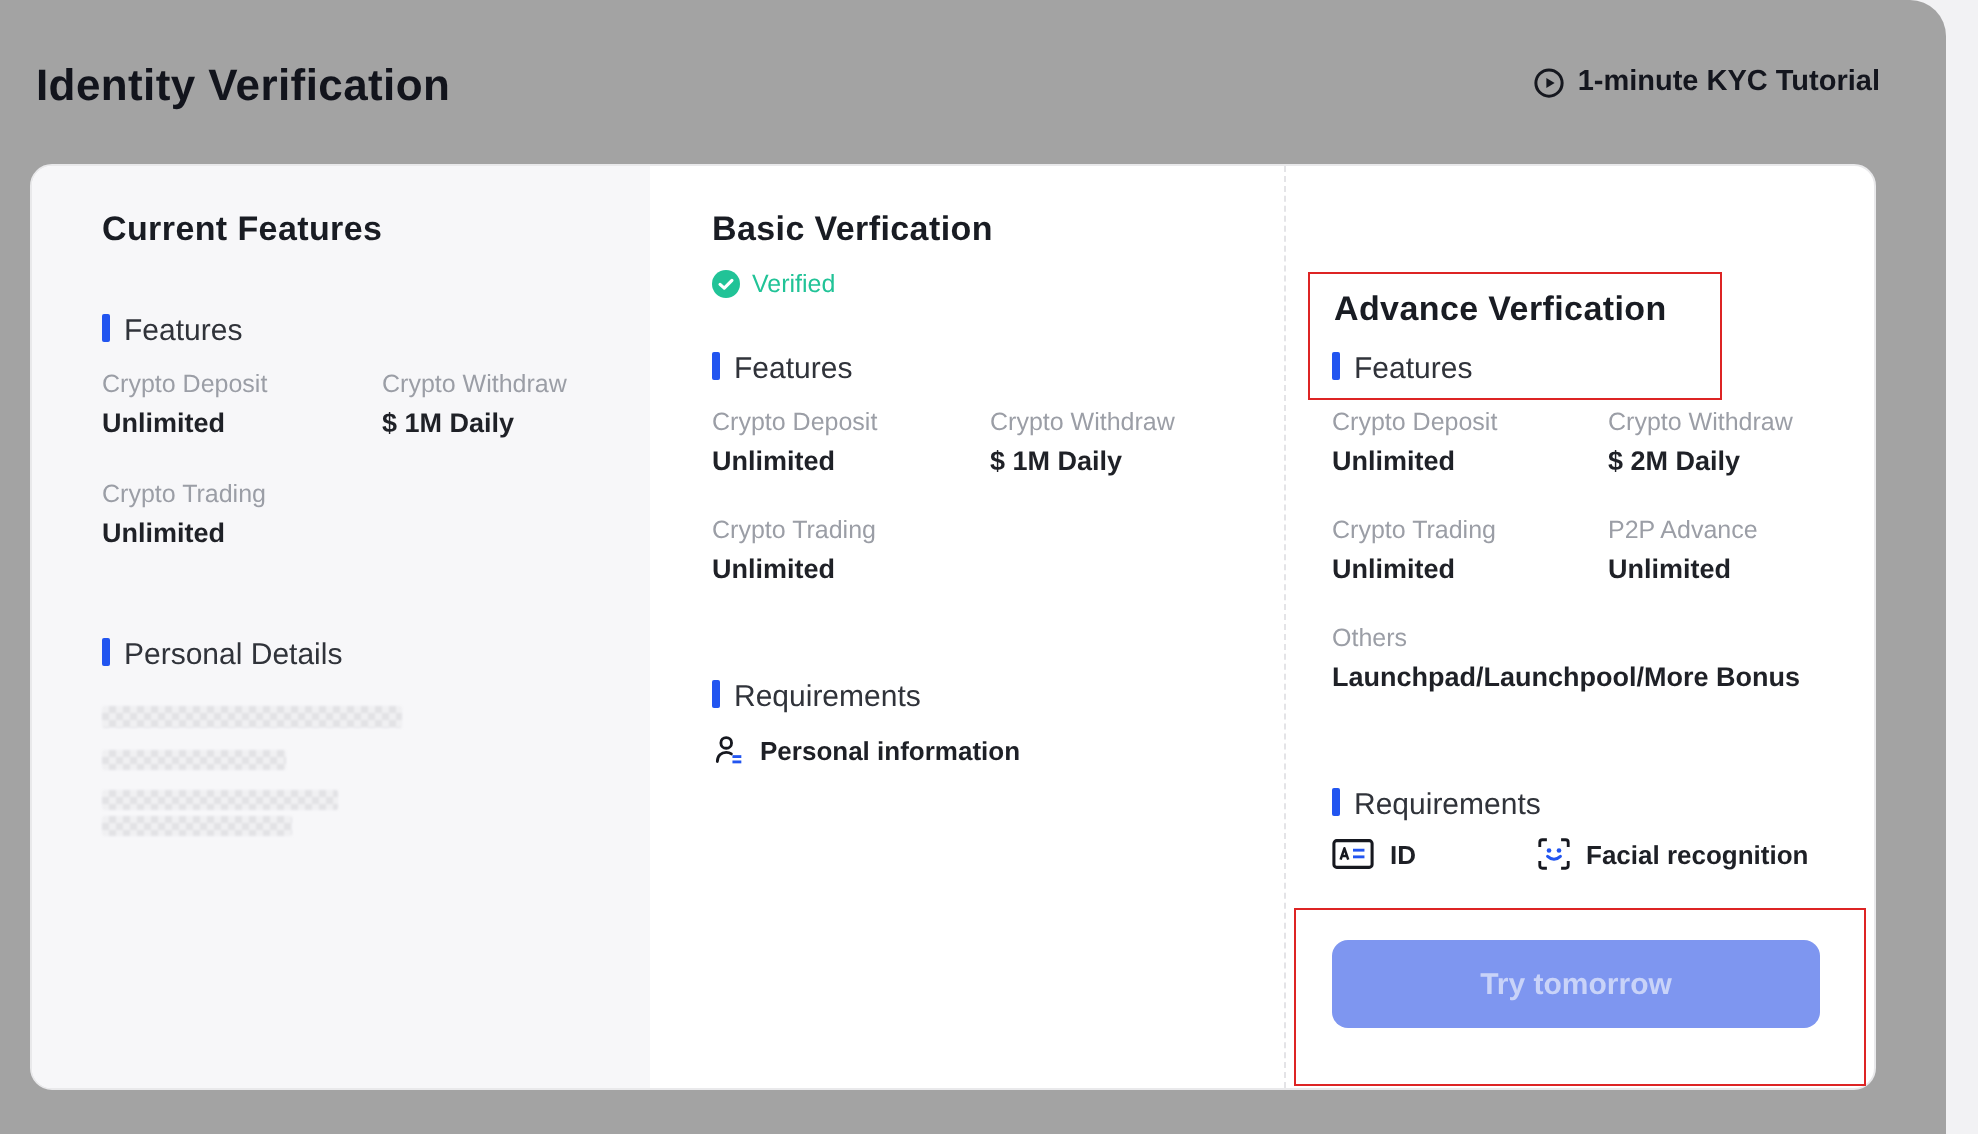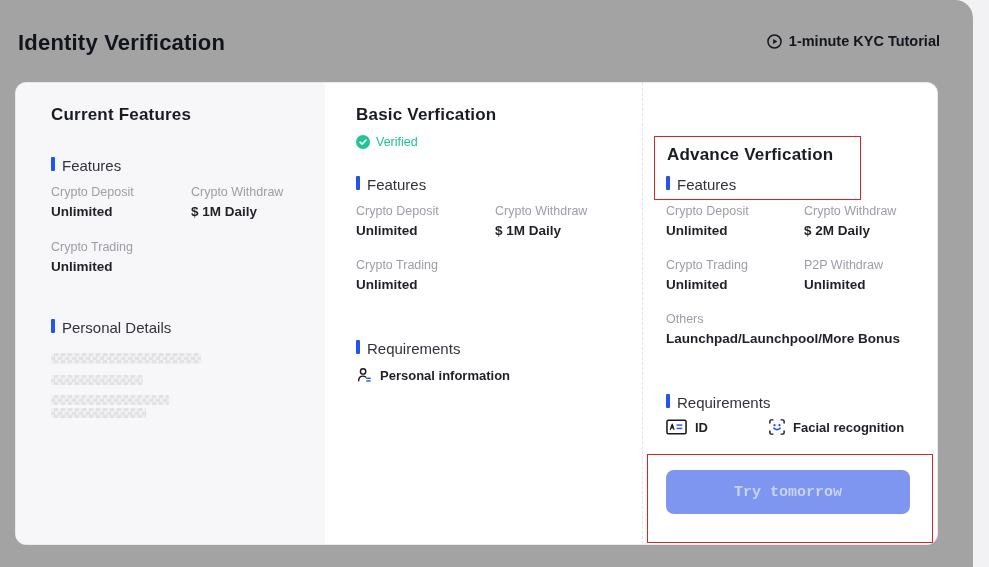--- a/index.html
+++ b/index.html
@@ -20,21 +20,21 @@
   .f-label{font-size:12.5px;color:#9b9ea6;white-space:nowrap;}
   .f-value{font-size:13.5px;font-weight:700;color:#1f2127;white-space:nowrap;}
   .verified-row{display:flex;align-items:flex-start;gap:6px;font-size:12.5px;color:#21c397;white-space:nowrap;}
   .error-text{font-size:12.5px;color:#f04a4a;white-space:nowrap;}
   .req-row{display:flex;align-items:center;gap:8px;font-size:13px;font-weight:700;color:#1e2026;white-space:nowrap;}
   .red-box{position:absolute;border:1.5px solid #dd2424;box-sizing:border-box;}
   .box1{left:638px;top:18px;width:207px;height:64px;padding:8px 12px;margin-top:35px;}
   .box2{left:631px;top:371px;width:286px;height:89px;}
   .box1 .col-title{margin-bottom:5px;}
   .try-btn{position:absolute;left:18px;top:15px;width:244px;height:44px;background:#7e96f0;border:none;
-           border-radius:8px;color:#c9d3f8;font-size:15px;font-weight:700;font-family:Liberation Mono, monospace;cursor:default;}
+           border-radius:8px;color:#c9d3f8;font-size:15px;font-weight:700;font-family:Liberation Sans, sans-serif;cursor:default;}
   .redact{position:absolute;background:repeating-conic-gradient(#e2e2e5 0% 25%,#f0f0f2 0% 50%) 0 0/7px 7px;
           filter:blur(.6px);border-radius:1px;}
   svg{display:block;flex:0 0 auto;}
 </style>
 </head>
 <body>
 
 <div class="page">
   <div class="panel">
 
@@ -123,21 +123,21 @@
         <span class="bar"></span>
         <span>Features</span>
       </div>
 
       <div class="abs f-label" style="left:650px;top:121px;">Crypto Deposit</div>
       <div class="abs f-value" style="left:650px;top:140px;">Unlimited</div>
       <div class="abs f-label" style="left:788px;top:121px;">Crypto Withdraw</div>
       <div class="abs f-value" style="left:788px;top:140px;">$ 2M Daily</div>
       <div class="abs f-label" style="left:650px;top:175px;">Crypto Trading</div>
       <div class="abs f-value" style="left:650px;top:194px;">Unlimited</div>
-      <div class="abs f-label" style="left:788px;top:175px;">P2P Withdraw</div>
+      <div class="abs f-label" style="left:788px;top:175px;">P2P Advance</div>
       <div class="abs f-value" style="left:788px;top:194px;">Unlimited</div>
       <div class="abs f-label" style="left:650px;top:229px;">Others</div>
       <div class="abs f-value" style="left:650px;top:248px;">Launchpad/Launchpool/More Bonus</div>
 
       <div class="abs section-row" style="left:650px;top:311px;">
         <span class="bar"></span>
         <span>Requirements</span>
       </div>
 
       <div class="abs req-row" style="left:650px;top:336px;">

